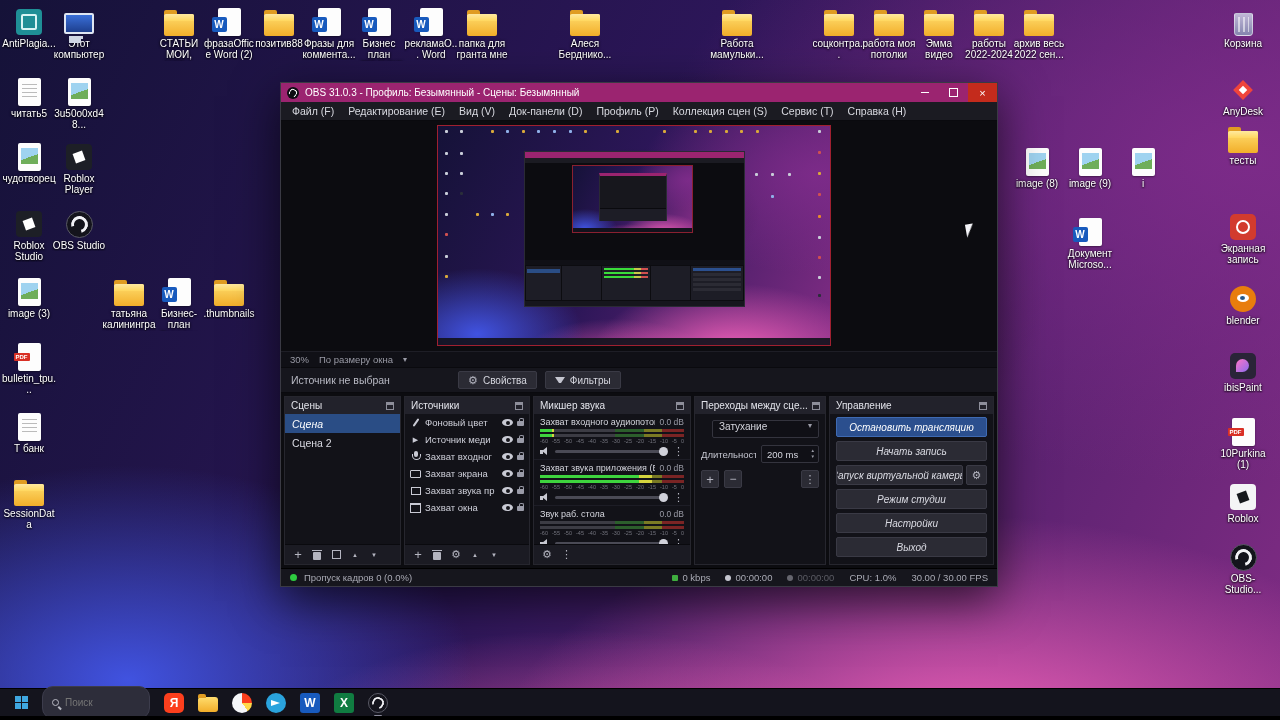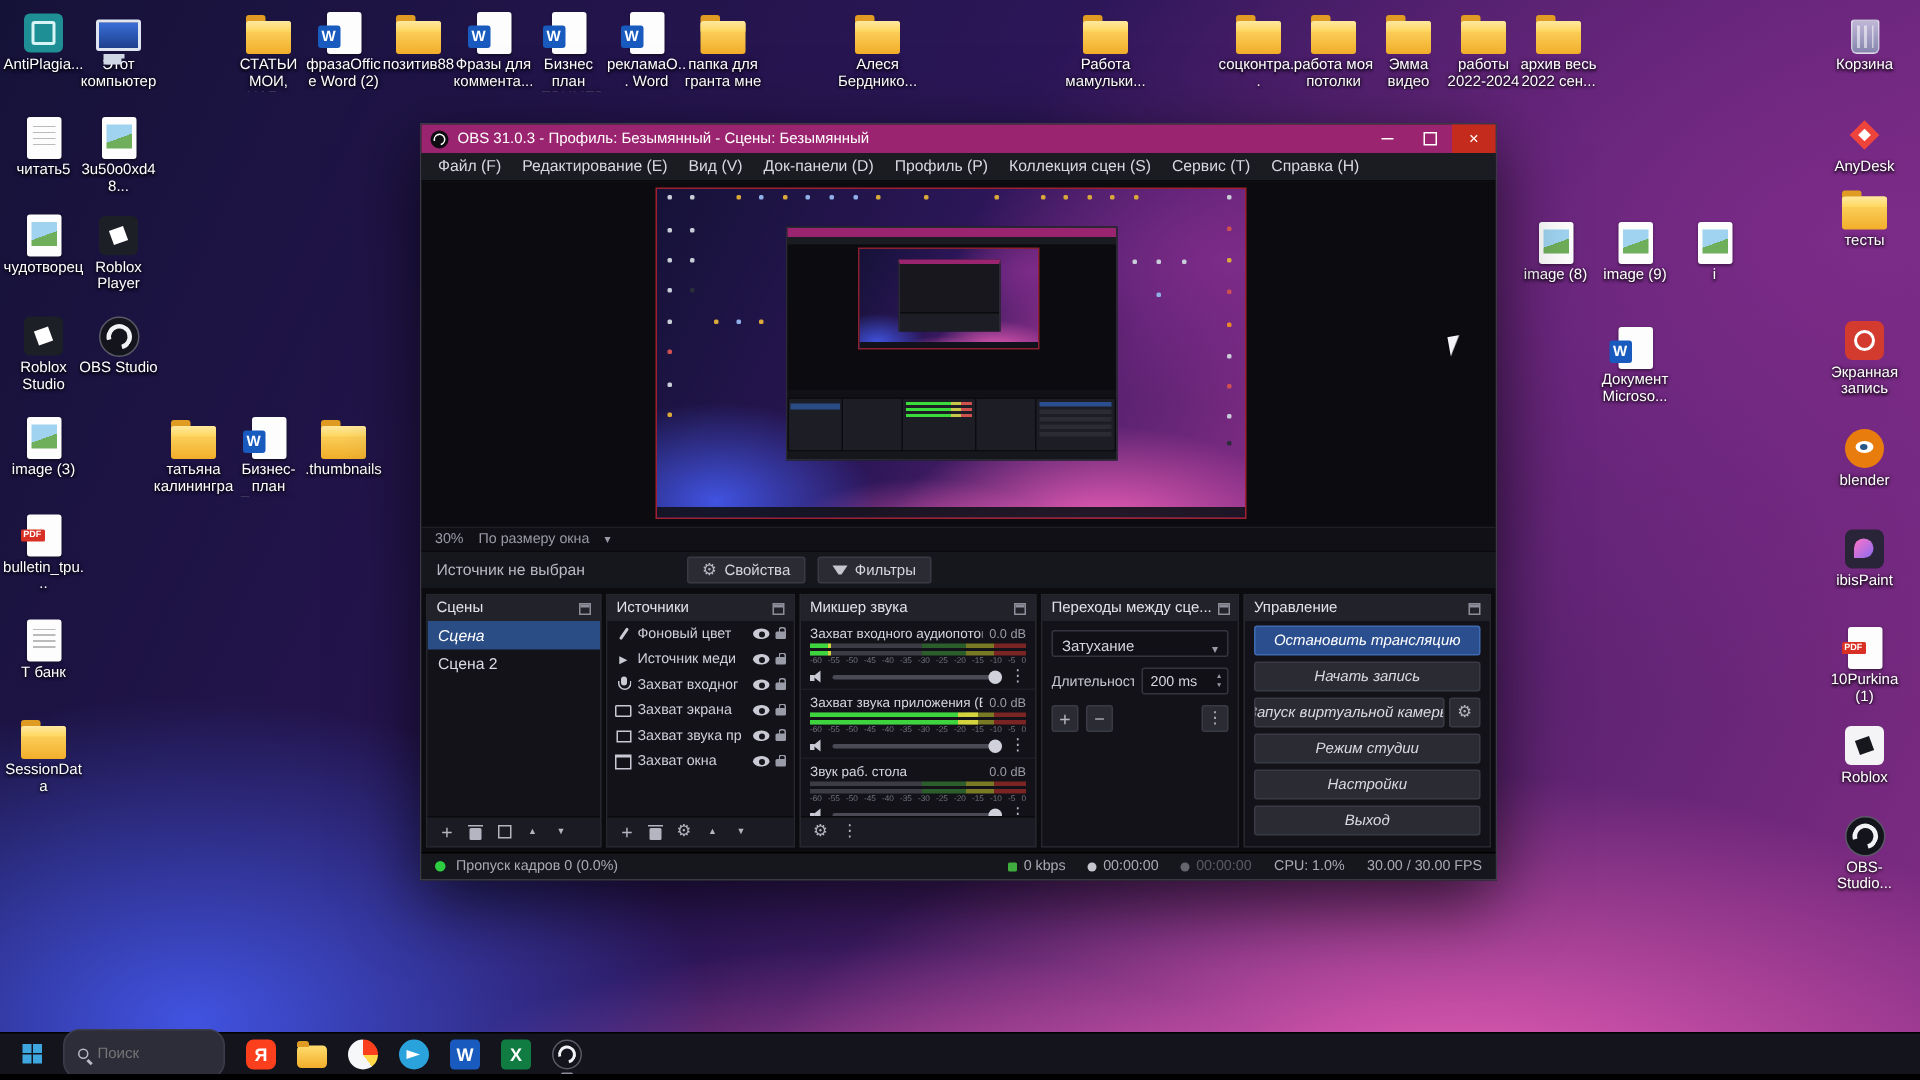--- a/index.html
+++ b/index.html
@@ -139,21 +139,21 @@
 .mix-meter{height:3px;margin-top:2px;background:linear-gradient(90deg,#3c3c44 0 52%,#2c5e2c 52% 72%,#7a7a24 72% 85%,#7a2424 85%);position:relative;}
 .mix-lit{position:absolute;left:0;top:0;bottom:0;background:linear-gradient(90deg,#3ed43e 0 88%,#d4d43e 88%);}
 .mix-scale{display:flex;justify-content:space-between;font-size:5.5px;color:#73747e;margin-top:1px;}
 .mix-slider-row{display:flex;align-items:center;gap:5px;margin-top:2px;height:11px;}
 .i-speaker{width:10px;height:9px;position:relative;flex:none;cursor:pointer;}
 .i-speaker::before{content:"";position:absolute;left:0;top:2.5px;width:3px;height:4px;background:#c8c9d2;}
 .i-speaker::after{content:"";position:absolute;left:2px;top:0;border-top:4.5px solid transparent;border-bottom:4.5px solid transparent;border-right:5px solid #c8c9d2;}
 .mix-track{flex:1;height:3px;background:#4a4a55;border-radius:2px;position:relative;cursor:pointer;}
 .mix-thumb{position:absolute;right:0;top:-3px;width:9px;height:9px;border-radius:50%;background:#d0d1da;}
 .tr-body{padding:6px;}
-.tr-select{height:18px;background:#101016;border:1px solid #34343e;border-radius:2px;display:flex;align-items:flex-end;justify-content:space-between;padding:0 6px;font-size:10px;color:#d5d6de;cursor:pointer;}
+.tr-select{height:18px;background:#101016;border:1px solid #34343e;border-radius:2px;display:flex;align-items:flex-start;justify-content:space-between;padding:0 6px;font-size:10px;color:#d5d6de;cursor:pointer;margin-left:11px;}
 .tr-row{display:flex;align-items:center;gap:5px;margin-top:7px;}
 .tr-label{font-size:9.5px;color:#c5c6d0;flex:1;white-space:nowrap;overflow:hidden;}
 .tr-dur-box{width:58px;height:18px;background:#101016;border:1px solid #34343e;border-radius:2px;display:flex;align-items:center;justify-content:space-between;padding:0 3px 0 5px;font-size:9.5px;color:#d5d6de;flex:none;}
 .spin{display:flex;flex-direction:column;line-height:1;color:#9a9ba6;font-size:4.5px;gap:1px;}
 .tr-btn{width:18px;height:18px;background:#2b2b34;border:1px solid #3a3a45;border-radius:2px;display:flex;align-items:center;justify-content:center;color:#c5c6d0;cursor:pointer;}
 .ctl-body{display:flex;flex-direction:column;padding:3px 6px 6px;gap:4px;}
 .ctl-btn{height:20px;background:#2b2b34;border:1px solid #3a3a45;border-radius:2px;color:#d9dae2;font-size:10px;display:flex;align-items:center;justify-content:center;cursor:pointer;white-space:nowrap;overflow:hidden;font-family:inherit;font-style:italic;}
 .ctl-btn.primary{background:#2b4f8e;border-color:#3f6ab2;color:#fff;}
 .ctl-row{display:flex;gap:3px;}
 .ctl-row .flex1{flex:1;}

